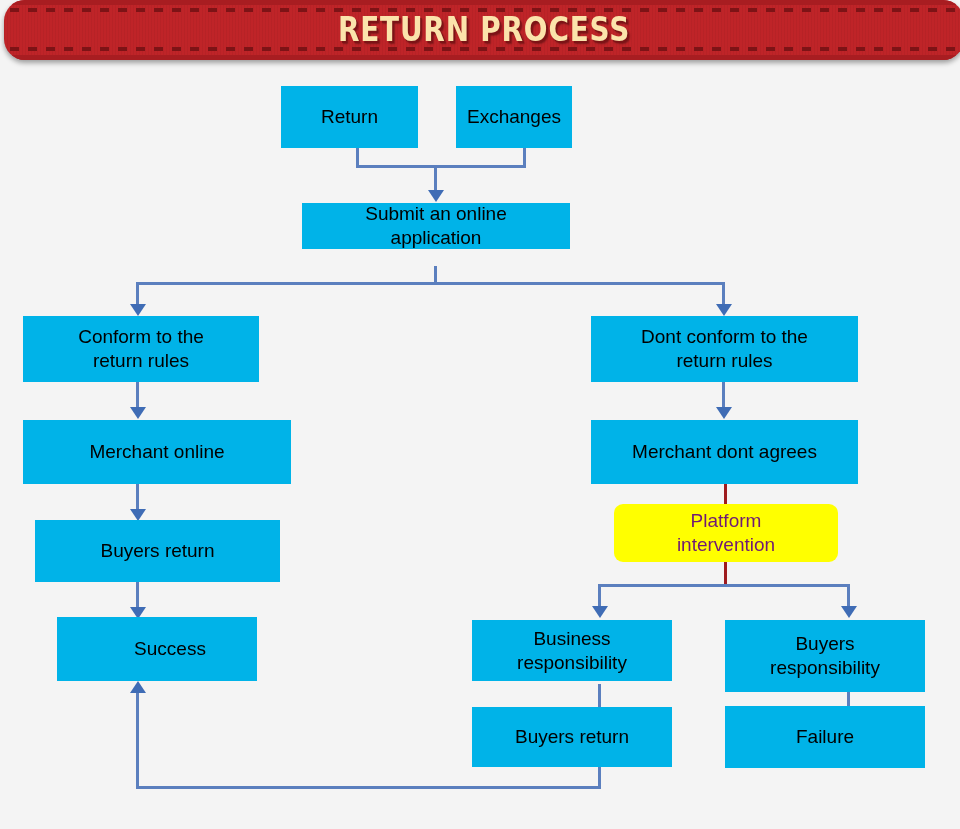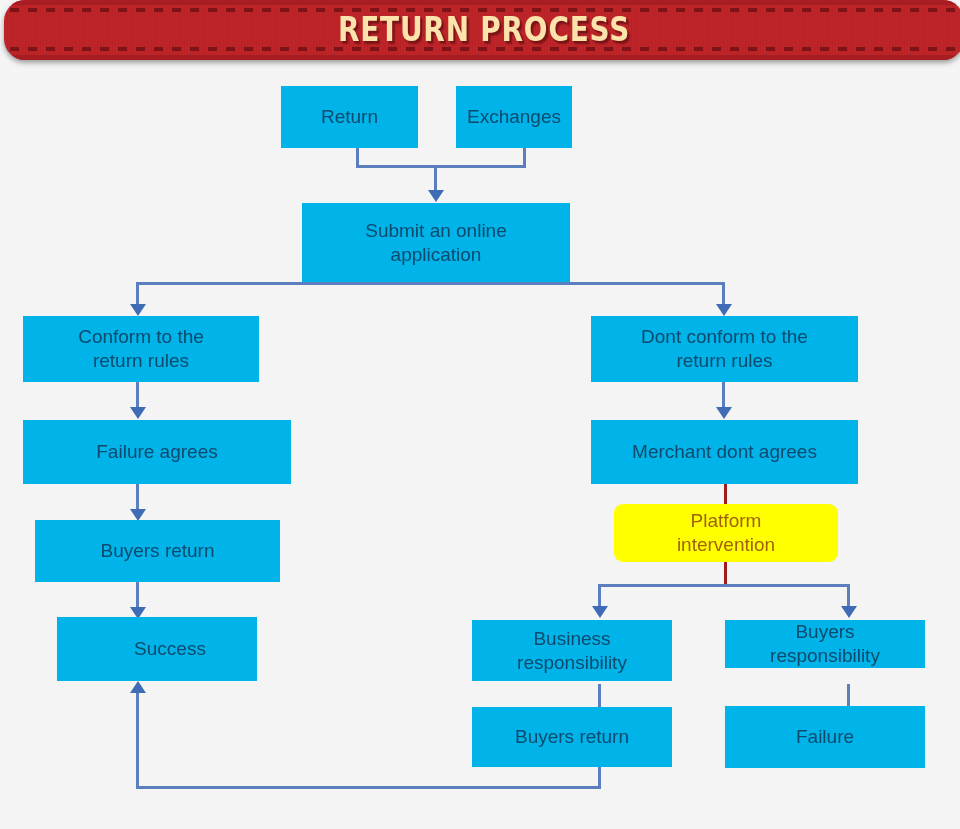--- a/index.html
+++ b/index.html
@@ -68,30 +68,30 @@
   }
 
   
   .node {
     position: absolute;
     box-sizing: border-box;
     display: flex;
     align-items: center;
     justify-content: center;
     text-align: center;
-    color: #0c4a6e;
+    color: #000000;
     background: #00b3e8;
     font-size: 19px;
     line-height: 24px;
     padding: 2px 6px;
     z-index: 3;
   }
   .node.highlight {
     background: #ffff00;
-    color: #a16207;
+    color: #701a75;
     border-radius: 9px;
     z-index: 4;
   }
 
   
   .line {
     position: absolute;
     background: #5b7fbe;
     z-index: 2;
   }
@@ -177,21 +177,21 @@
   <div class="arrow up" style="left:130px; top:681px;"></div>
 
   <div class="node" style="left:281px; top:86px; width:137px; height:62px;">
     <span>Return</span>
   </div>
 
   <div class="node" style="left:456px; top:86px; width:116px; height:62px;">
     <span>Exchanges</span>
   </div>
 
-  <div class="node" style="left:302px; top:203px; width:268px; height:79px;">
+  <div class="node" style="left:302px; top:203px; width:268px; height:46px;">
     <span>
       <span>Submit an online</span><br>
       <span>application</span>
     </span>
   </div>
 
   <div class="node" style="left:23px; top:316px; width:236px; height:66px;">
     <span>
       <span>Conform to the</span><br>
       <span>return rules</span>
@@ -199,21 +199,21 @@
   </div>
 
   <div class="node" style="left:591px; top:316px; width:267px; height:66px;">
     <span>
       <span>Dont conform to the</span><br>
       <span>return rules</span>
     </span>
   </div>
 
   <div class="node" style="left:23px; top:420px; width:268px; height:64px;">
-    <span>Failure agrees</span>
+    <span>Merchant online</span>
   </div>
 
   <div class="node" style="left:591px; top:420px; width:267px; height:64px;">
     <span>Merchant dont agrees</span>
   </div>
 
   <div class="node" style="left:35px; top:520px; width:245px; height:62px;">
     <span>Buyers return</span>
   </div>
 
@@ -228,21 +228,21 @@
     <span>Success</span>
   </div>
 
   <div class="node" style="left:472px; top:620px; width:200px; height:61px;">
     <span>
       <span>Business</span><br>
       <span>responsibility</span>
     </span>
   </div>
 
-  <div class="node" style="left:725px; top:620px; width:200px; height:48px;">
+  <div class="node" style="left:725px; top:620px; width:200px; height:72px;">
     <span>
       <span>Buyers</span><br>
       <span>responsibility</span>
     </span>
   </div>
 
   <div class="node" style="left:472px; top:707px; width:200px; height:60px;">
     <span>Buyers return</span>
   </div>
 

